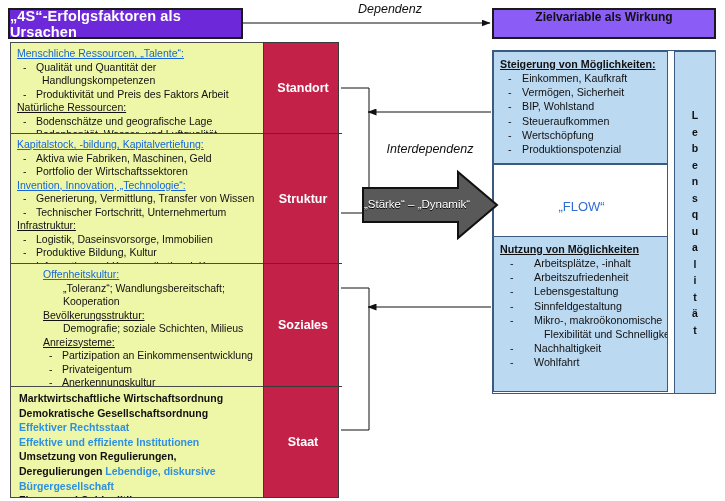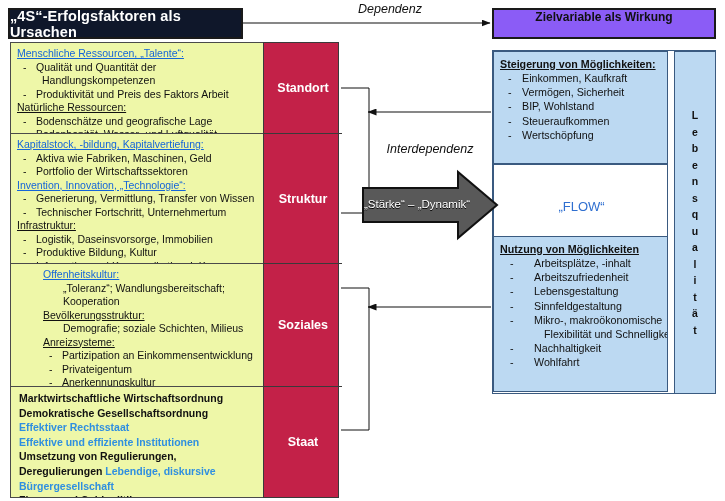--- a/index.html
+++ b/index.html
@@ -9,21 +9,21 @@
     font-family:"Liberation Sans","DejaVu Sans",sans-serif;
     position:relative;
     overflow:hidden;
     -webkit-font-smoothing:antialiased;
   }
   .abs{position:absolute;box-sizing:border-box;}
 
   
   #cause-header{
     left:8px;top:8px;width:235px;height:31px;
-    background:#0f172a;border:2px solid #1a1a1a;
+    background:#6d28d9;border:2px solid #1a1a1a;
     color:#ffffff;font-weight:bold;font-size:14.5px;
     display:flex;align-items:center;justify-content:center;
     letter-spacing:.1px;
   }
 
   
   #factors-panel{
     left:10px;top:42px;width:254px;height:456px;
     border:1.5px solid #4a4a4a;
     background:#eef7a8;
@@ -223,20 +223,21 @@
 <div class="abs" id="effect-panel">
   <div id="effect-inner">
     <div class="eff-block eb-1">
       <div class="eff-head">Steigerung von Möglichkeiten:</div>
       <div id="increase-list">
           <div class="eff-bullet"><span class="dash">-</span><span>Einkommen, Kaufkraft</span></div>
           <div class="eff-bullet"><span class="dash">-</span><span>Vermögen, Sicherheit</span></div>
           <div class="eff-bullet"><span class="dash">-</span><span>BIP, Wohlstand</span></div>
           <div class="eff-bullet"><span class="dash">-</span><span>Steueraufkommen</span></div>
           <div class="eff-bullet"><span class="dash">-</span><span>Wertschöpfung</span></div>
+          <div class="eff-bullet"><span class="dash">-</span><span>Produktionspotenzial</span></div>
         </div>
     </div>
     <div class="eff-block eb-2">
       <span id="flow-label">„FLOW“</span>
     </div>
     <div class="eff-block eb-3">
       <div class="eff-head">Nutzung von Möglichkeiten</div>
       <div id="usage-list">
           <div class="eff-bullet"><span class="dash">-</span><span>Arbeitsplätze, -inhalt</span></div>
           <div class="eff-bullet"><span class="dash">-</span><span>Arbeitszufriedenheit</span></div>

